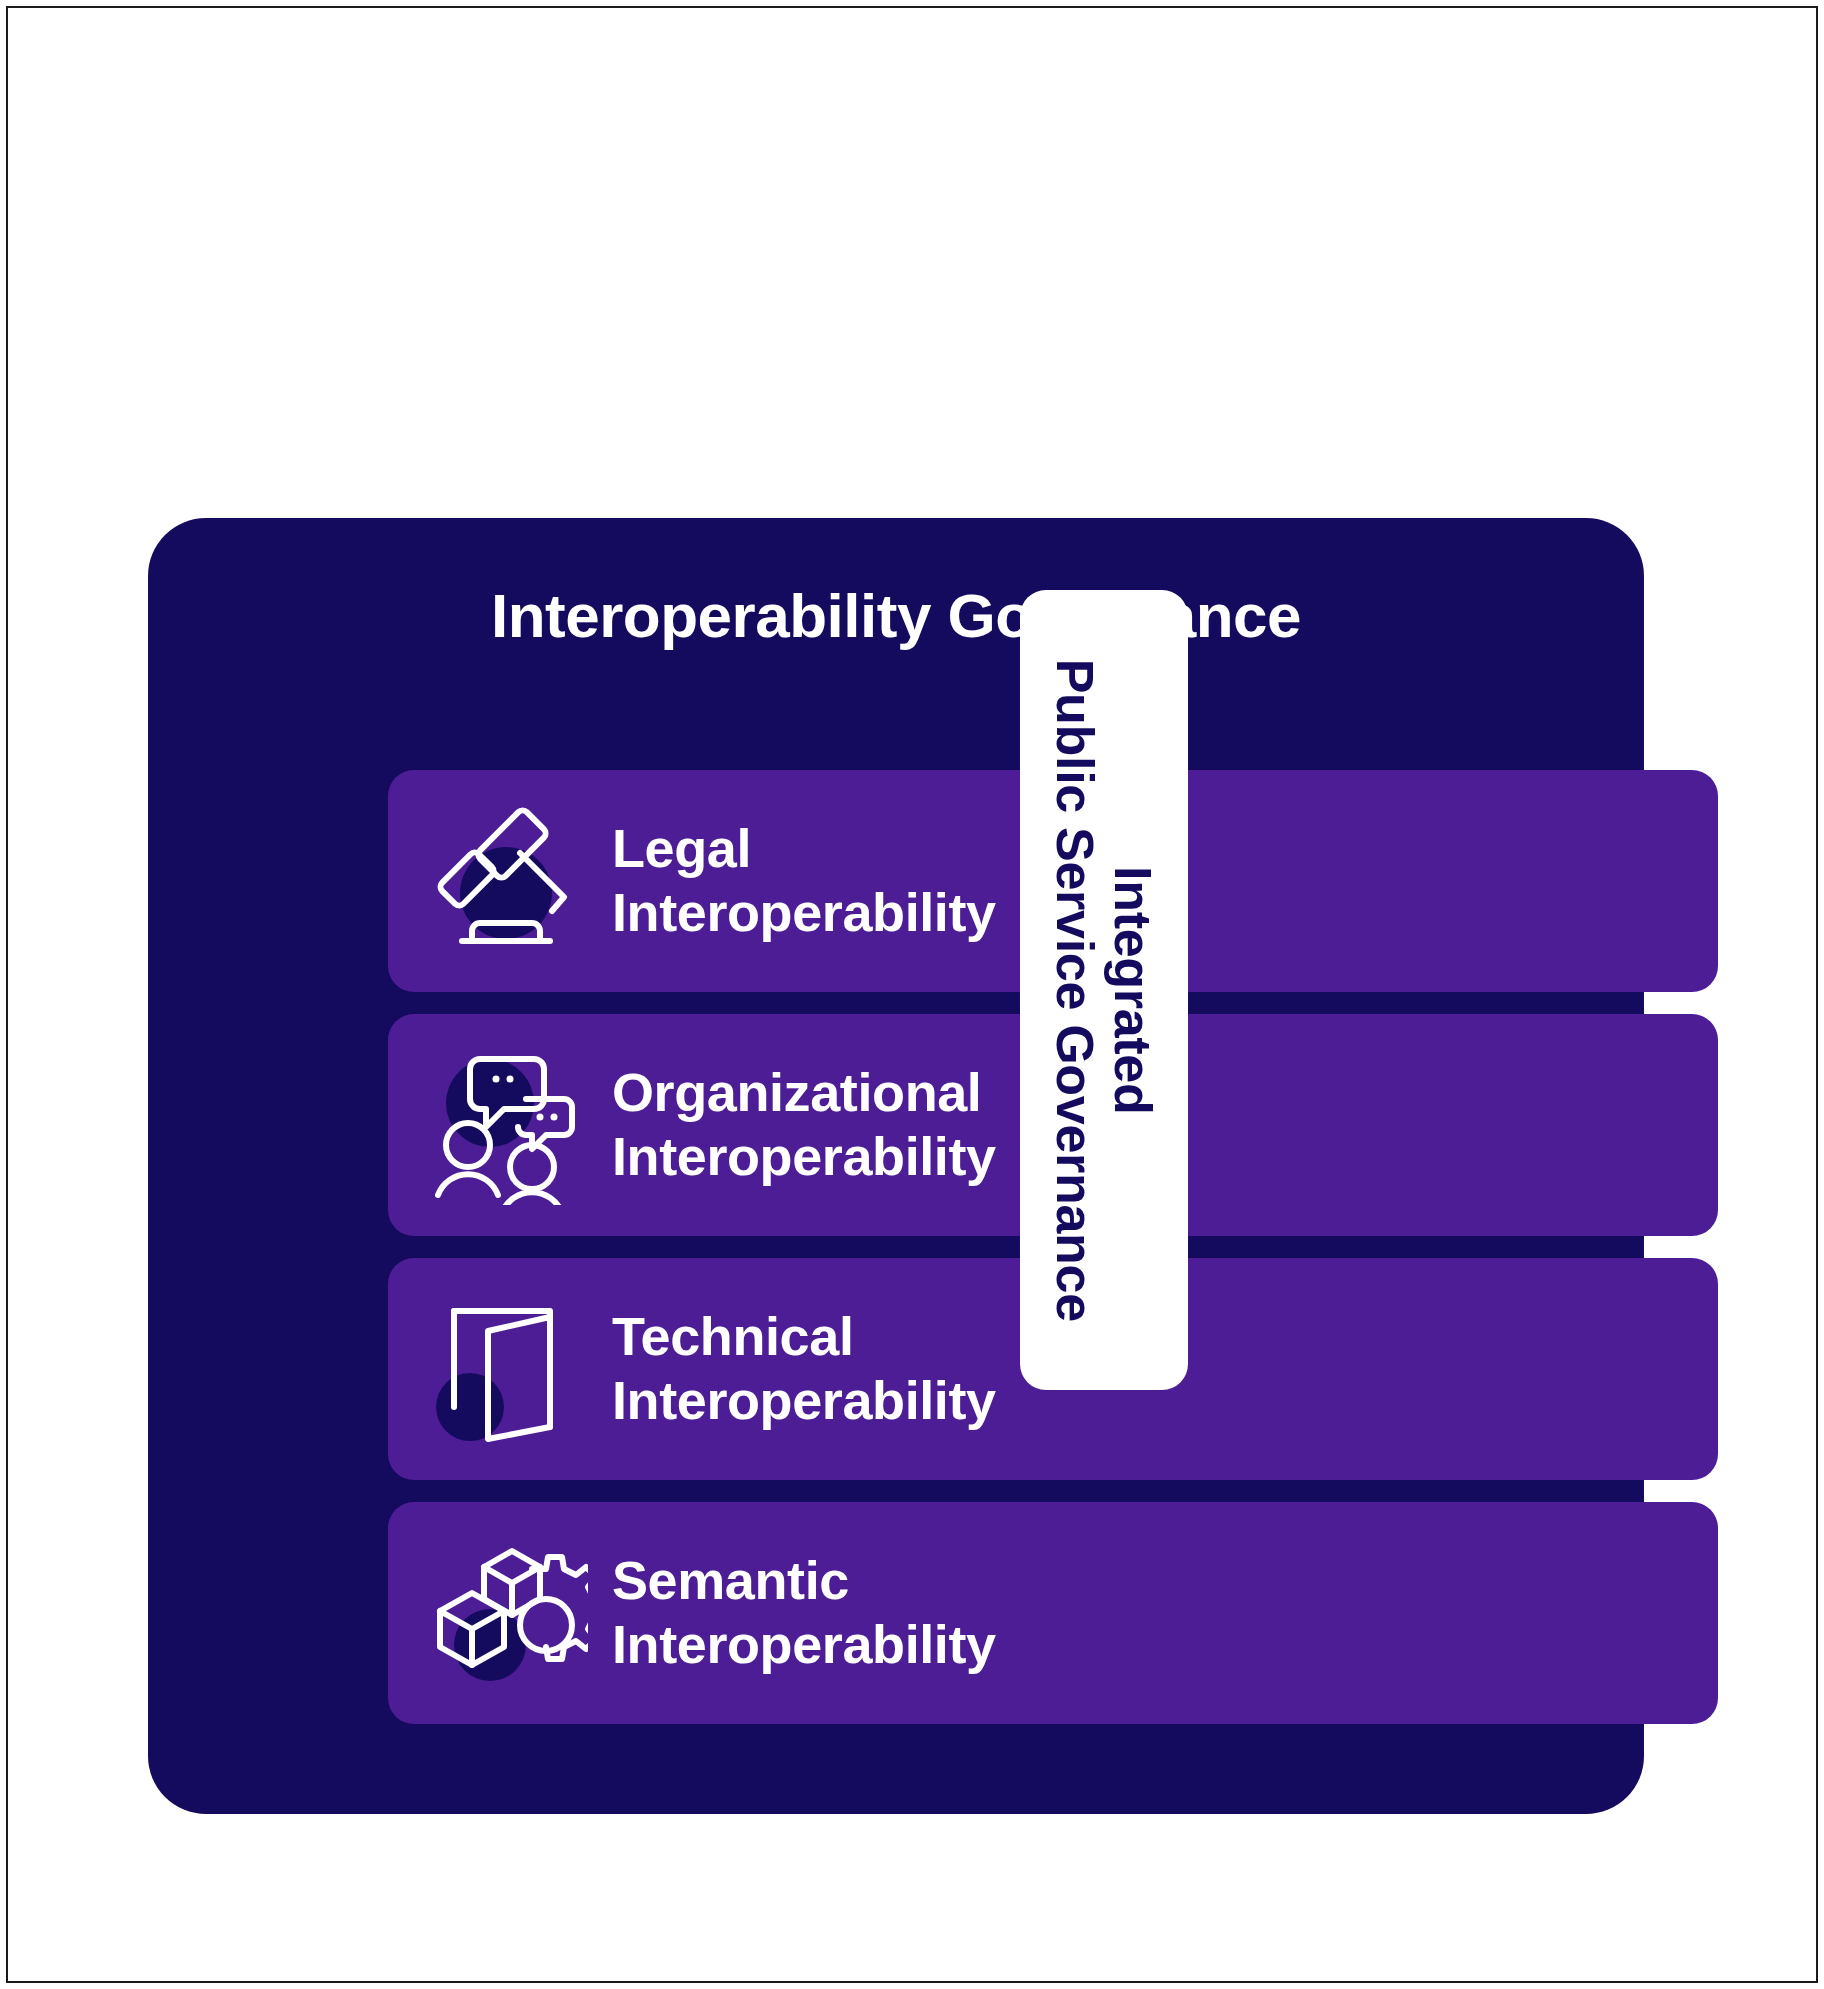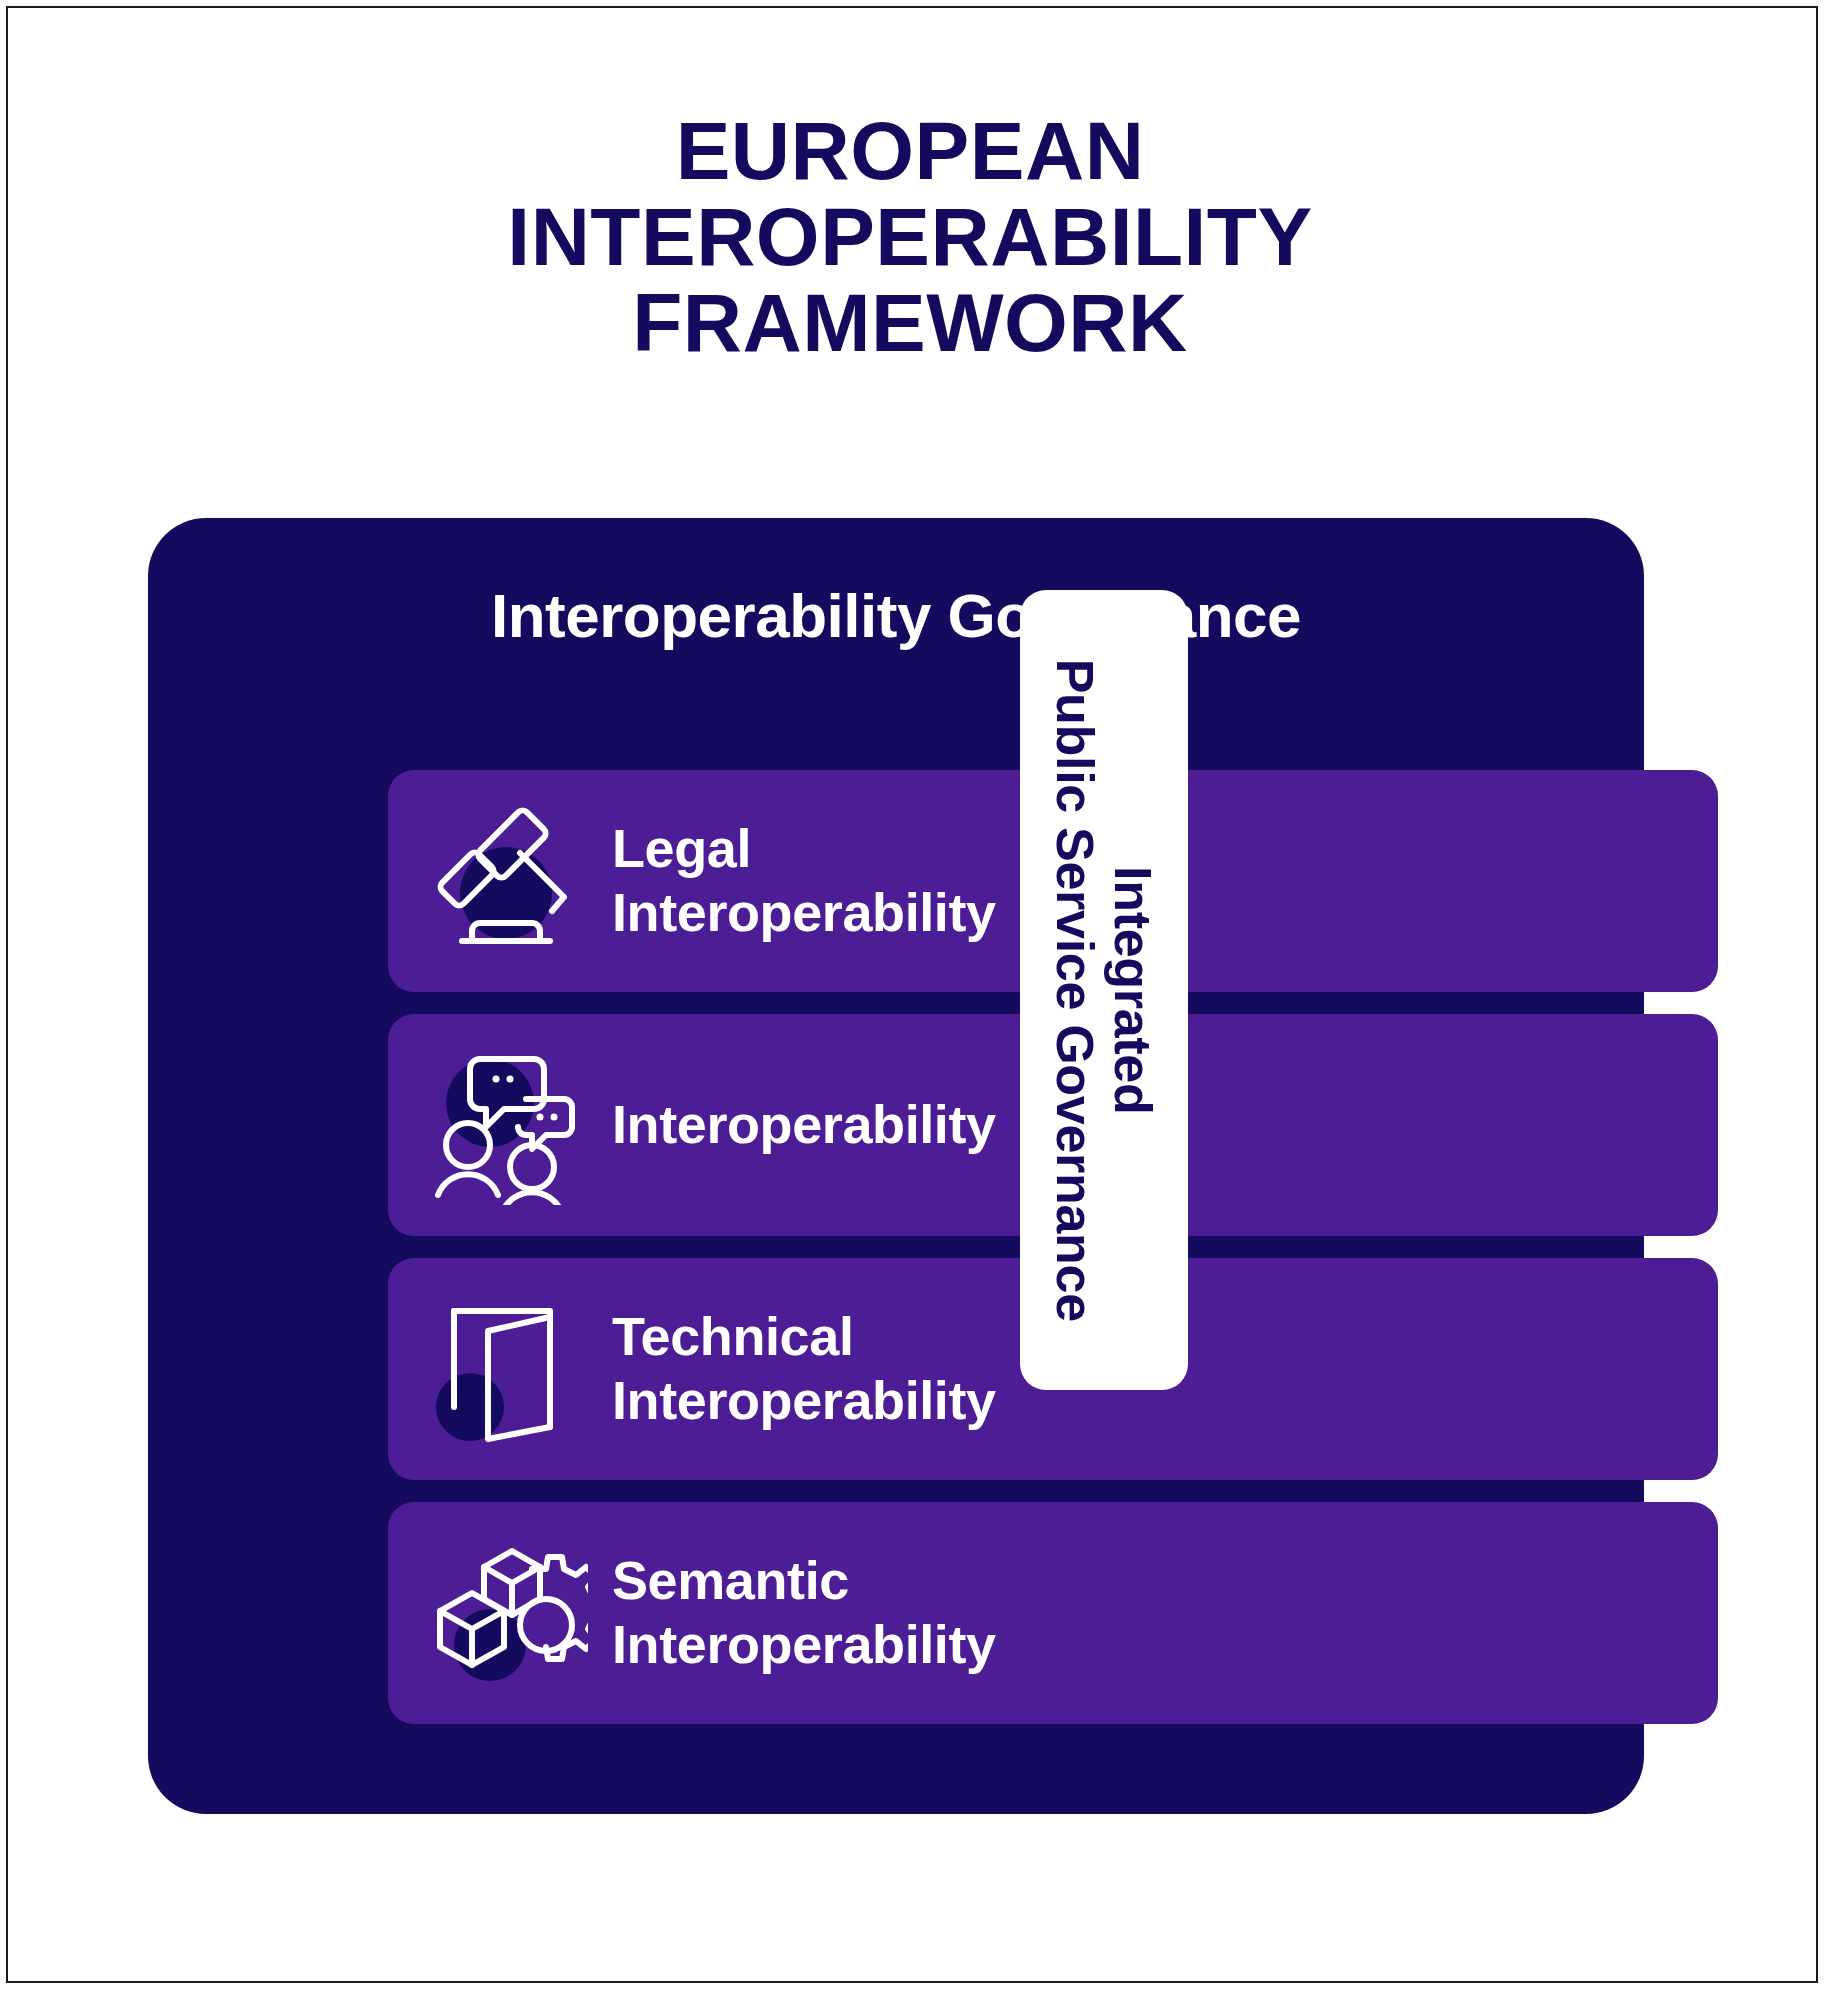--- a/index.html
+++ b/index.html
@@ -138,25 +138,20 @@
     letter-spacing: -0.3px;
     white-space: nowrap;
   }
   #ipsg-rotator .vline { display: block; }
 </style>
 </head>
 <body>
 
 <div id="canvas">
 
-  <div id="title">
-    <span class="tline">EUROPEAN</span>
-    <span class="tline">INTEROPERABILITY</span>
-    <span class="tline">FRAMEWORK</span>
-  </div>
 
   <div id="governance-card">
 
     <div id="governance-heading">Interoperability Governance</div>
 
     <div id="layers">
 
       <div class="layer-row">
         <div class="layer-icon">
           <svg viewBox="0 0 160 160" aria-hidden="true">
@@ -190,20 +185,21 @@
             </g>
             <g fill="#ffffff">
               <circle cx="68" cy="34" r="3.5"></circle>
               <circle cx="82" cy="34" r="3.5"></circle>
               <circle cx="112" cy="72" r="3.5"></circle>
               <circle cx="126" cy="72" r="3.5"></circle>
             </g>
           </svg>
         </div>
         <div class="layer-label">
+          <span class="l1">Organizational</span>
           <span class="l2">Interoperability</span>
         </div>
       </div>
 
       <div class="layer-row">
         <div class="layer-icon">
           <svg viewBox="0 0 160 160" aria-hidden="true">
             <circle cx="42" cy="118" r="34" fill="#150B5E"></circle>
             <g fill="none" stroke="#ffffff" stroke-width="6" stroke-linejoin="round" stroke-linecap="round">
               <path d="M26 22 h96 v116"></path>

